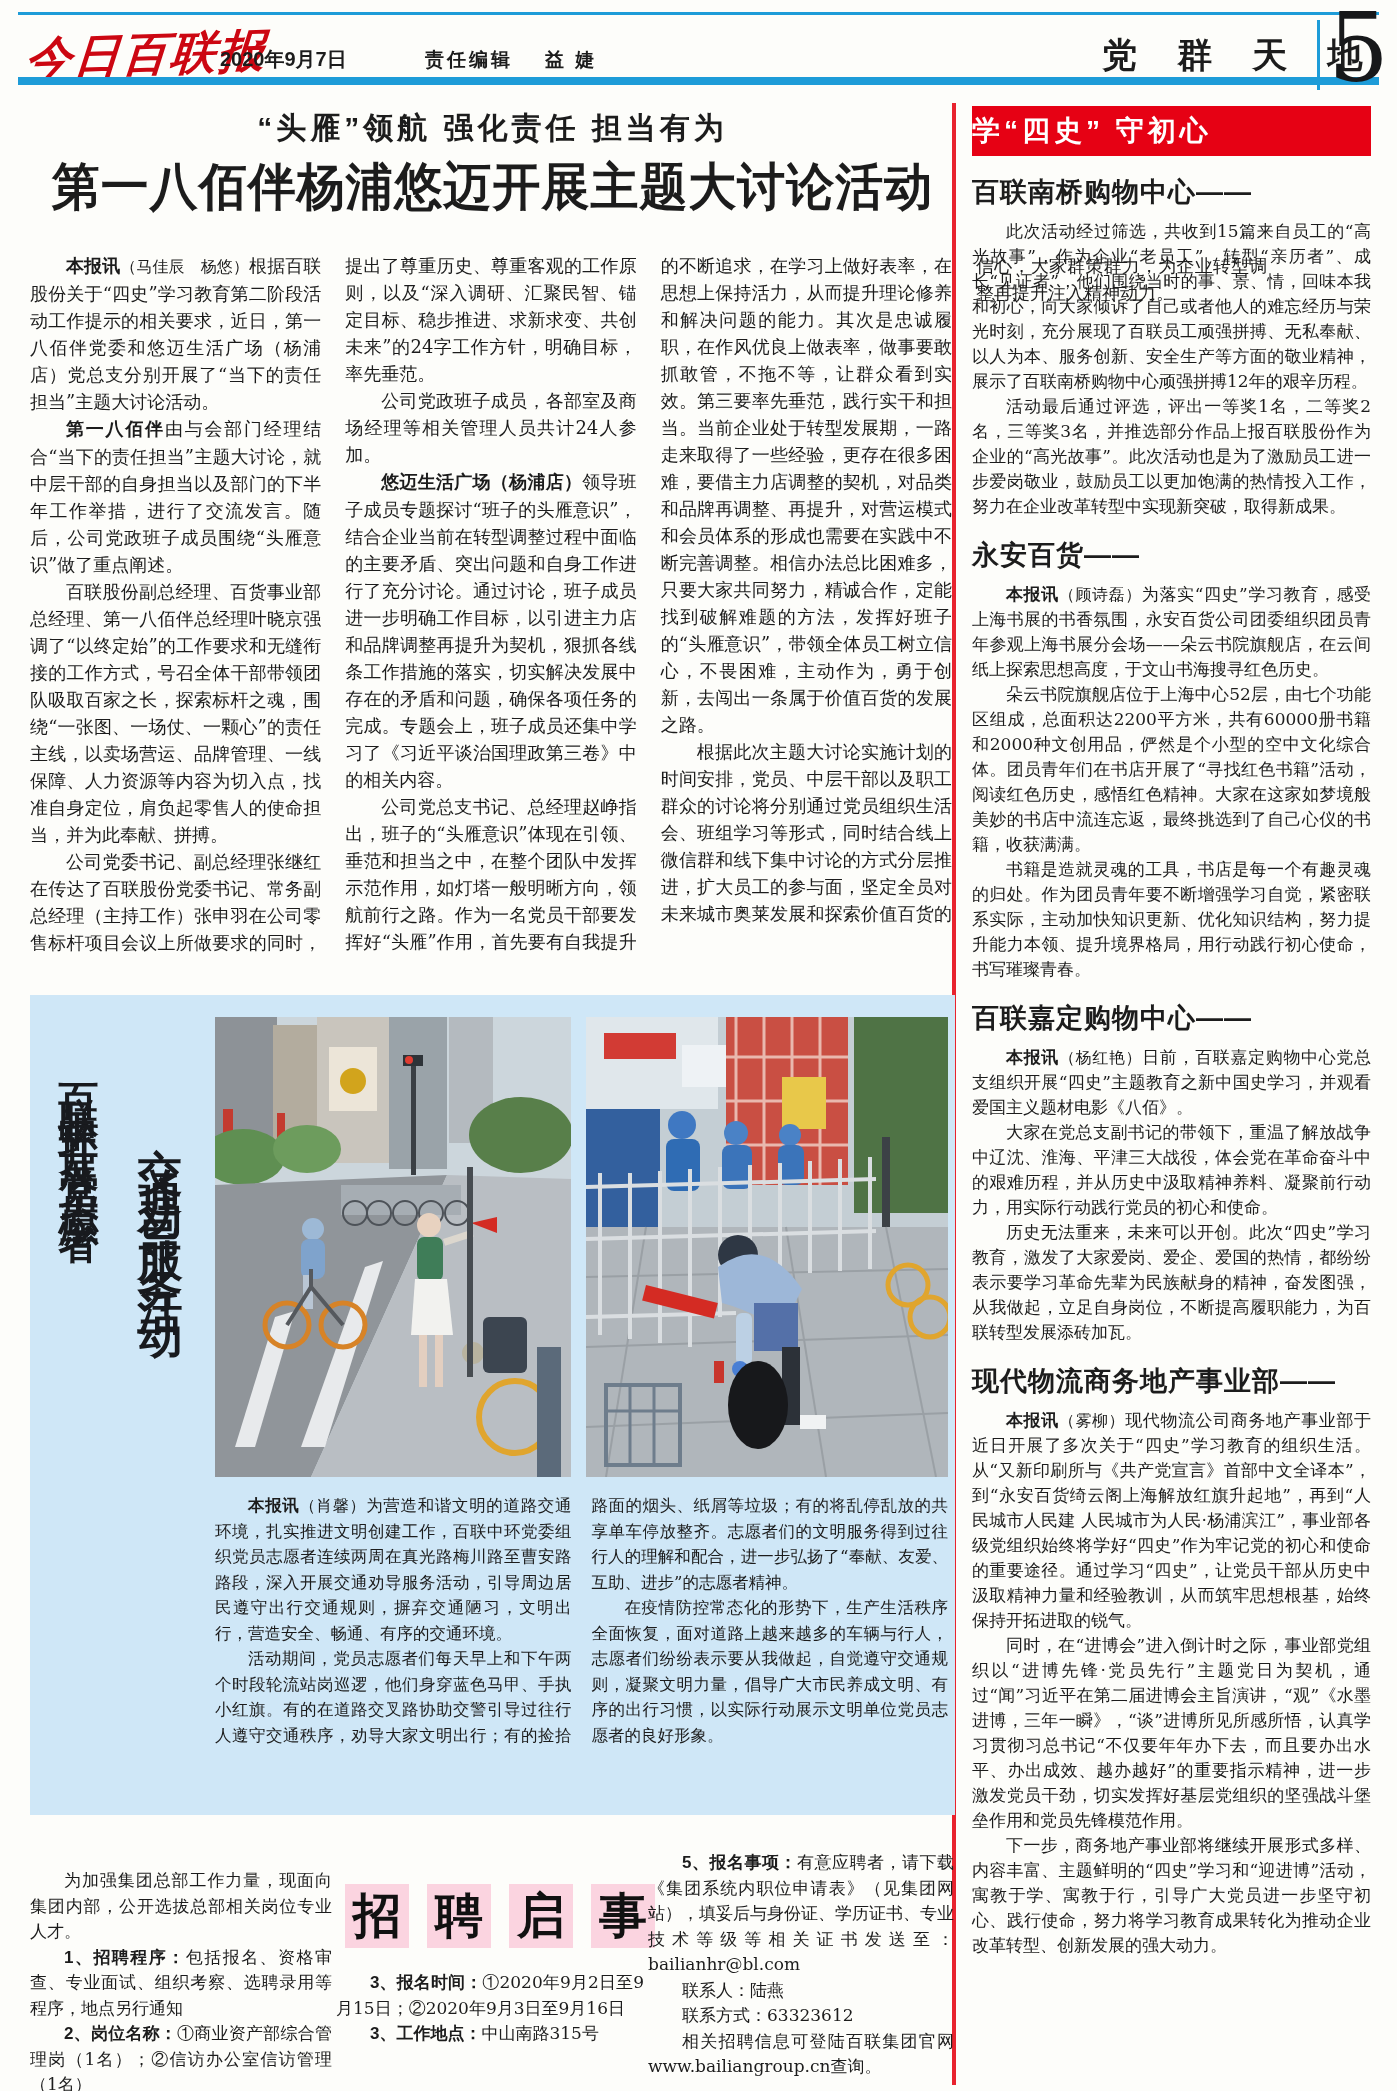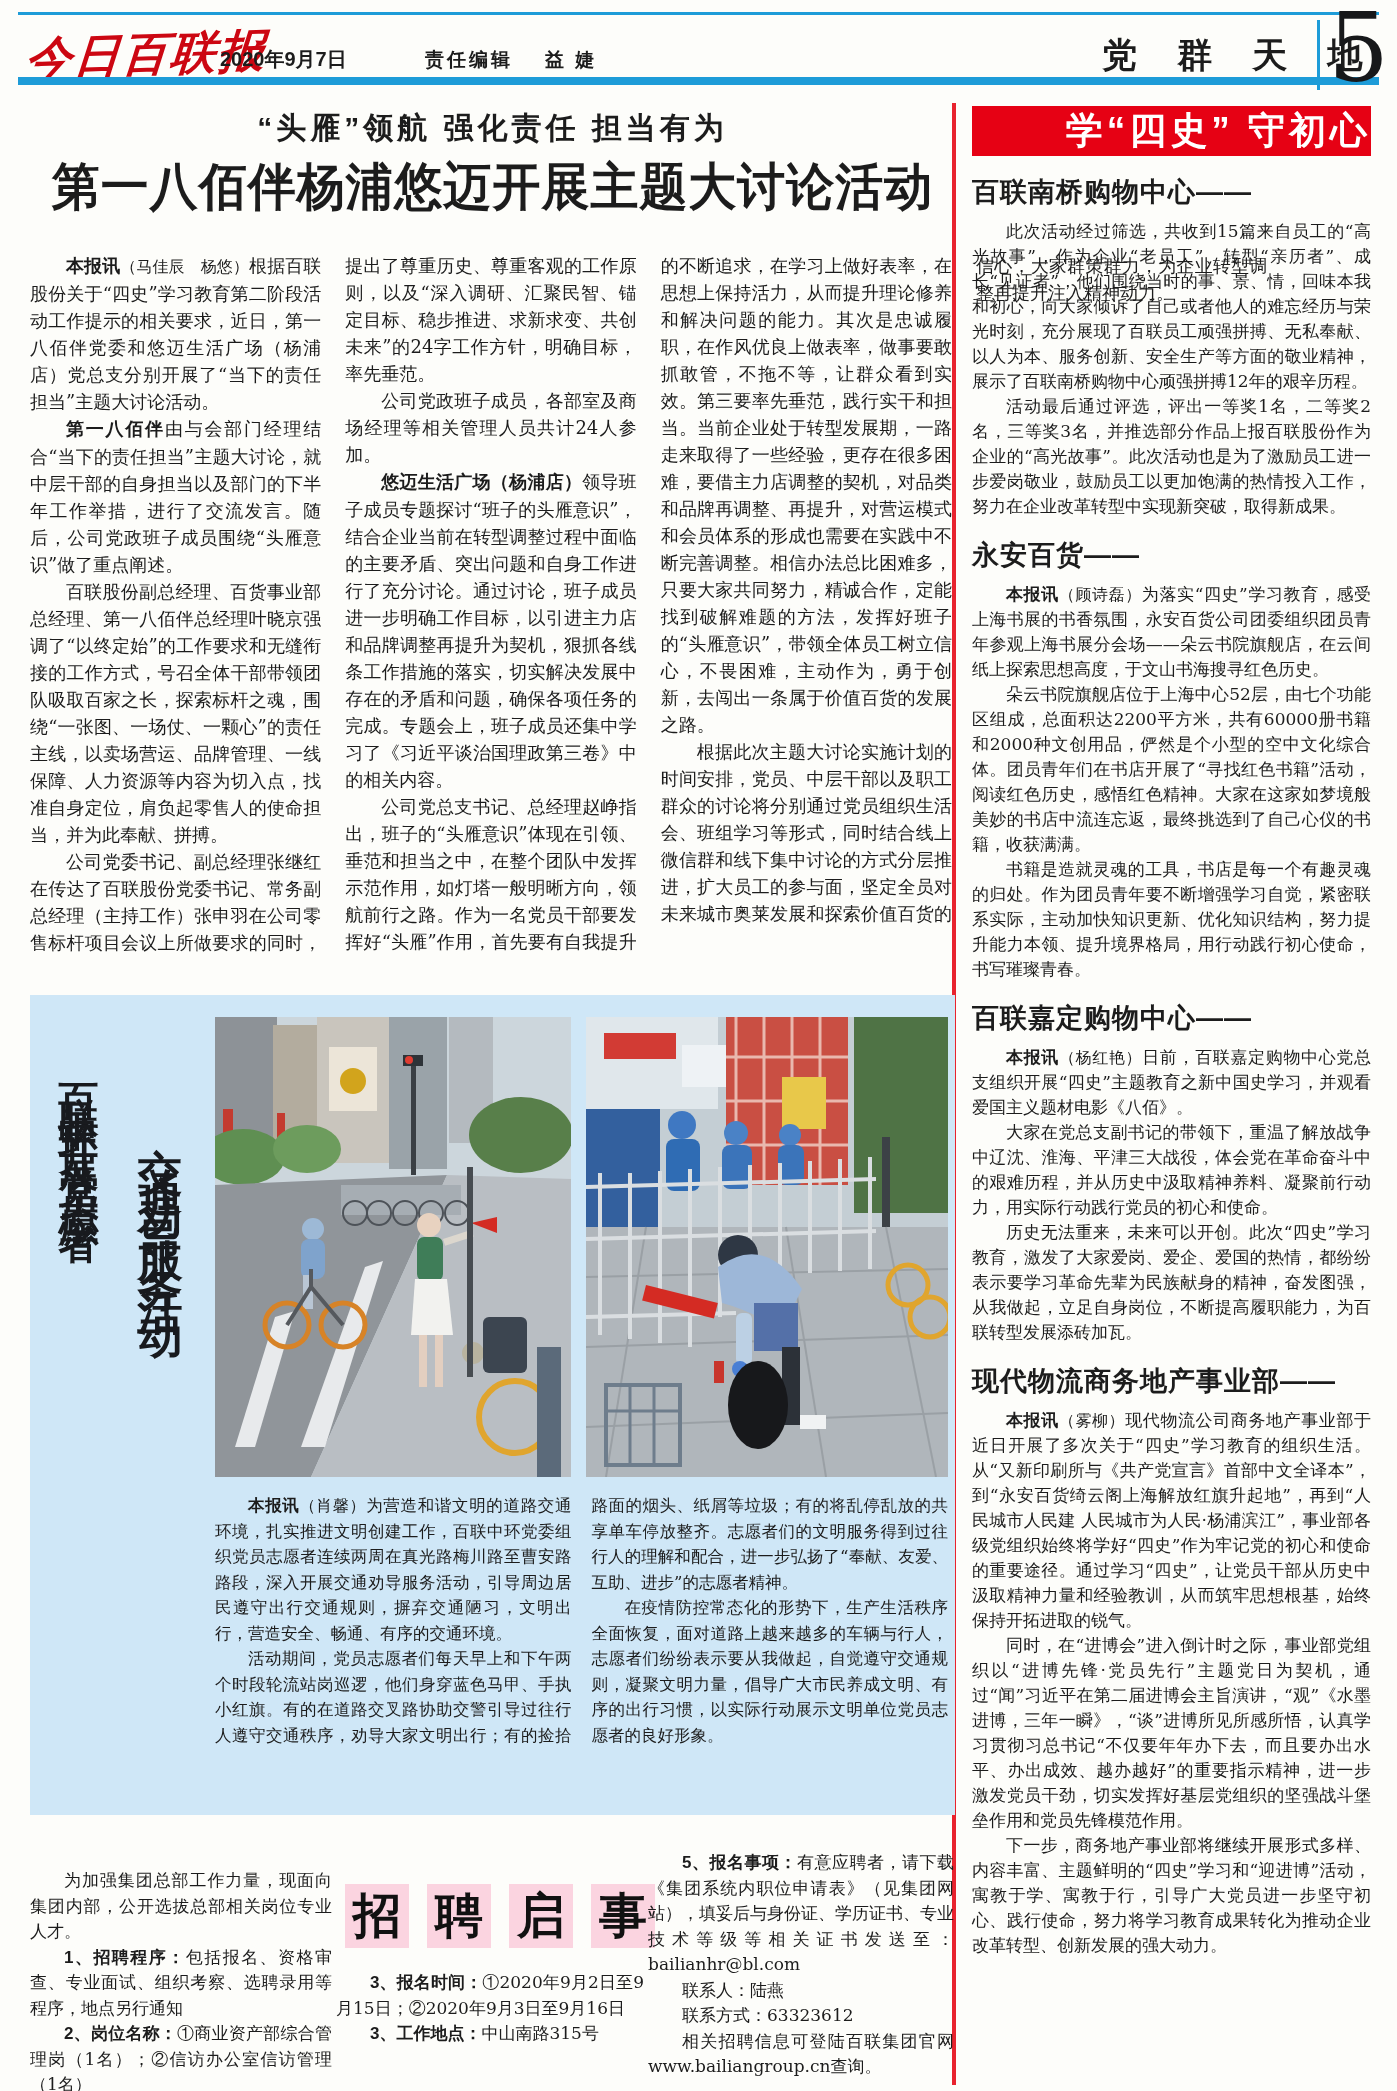--- a/index.html
+++ b/index.html
@@ -13,21 +13,21 @@
   .m-section{font-family:"DejaVu Serif",serif;font-weight:700;font-size:35px;letter-spacing:14px;white-space:nowrap}
   .m-pageno{font-family:"DejaVu Serif",serif;font-size:96px;line-height:1;color:#17181a}
   
   .kicker{font-family:"Liberation Sans",sans-serif;font-weight:700;font-size:30px;text-align:center;letter-spacing:4px;white-space:nowrap}
   .headline{font-family:"Liberation Sans",sans-serif;font-weight:900;font-size:47px;text-align:center;letter-spacing:1px;white-space:nowrap;transform:scale(1.02,1.08);transform-origin:center}
   .body-cols{column-count:3;column-gap:24px;height:728px;font-family:"DejaVu Serif",serif;font-size:18px;line-height:27px;text-align:justify}
   p.bp{margin:0;text-indent:2em}
   .lead{font-family:"Liberation Sans",sans-serif;font-weight:700}
   .byl{font-size:16px}
   
-  .sb-banner{background:#e60114;color:#fff;font-family:"Liberation Sans",sans-serif;font-weight:900;font-size:37px;letter-spacing:4px;text-align:right;line-height:50px;height:50px}
+  .sb-banner{background:#e60114;color:#fff;font-family:"Liberation Sans",sans-serif;font-weight:900;font-size:28px;letter-spacing:4px;text-align:left;line-height:50px;height:50px}
   .sb-head{font-family:"Liberation Sans",sans-serif;font-weight:700;font-size:27px;margin:18px 0 9px;letter-spacing:1px}
   .sp{margin:0;text-indent:2em;font-family:"DejaVu Serif",serif;font-size:17px;line-height:25px;text-align:justify}
   
   .bluebox{background:#cfe7f7}
   .vtitle{writing-mode:vertical-rl;font-family:"DejaVu Serif",serif;font-weight:900;color:#181a1e;white-space:nowrap}
   .vt-a{font-size:40px;letter-spacing:14px}
   .vt-b{font-size:45px;letter-spacing:24px}
   .photo{border:0;overflow:hidden}
   .photo svg{display:block;width:100%;height:100%}
   .cap{column-count:2;column-gap:20px}

